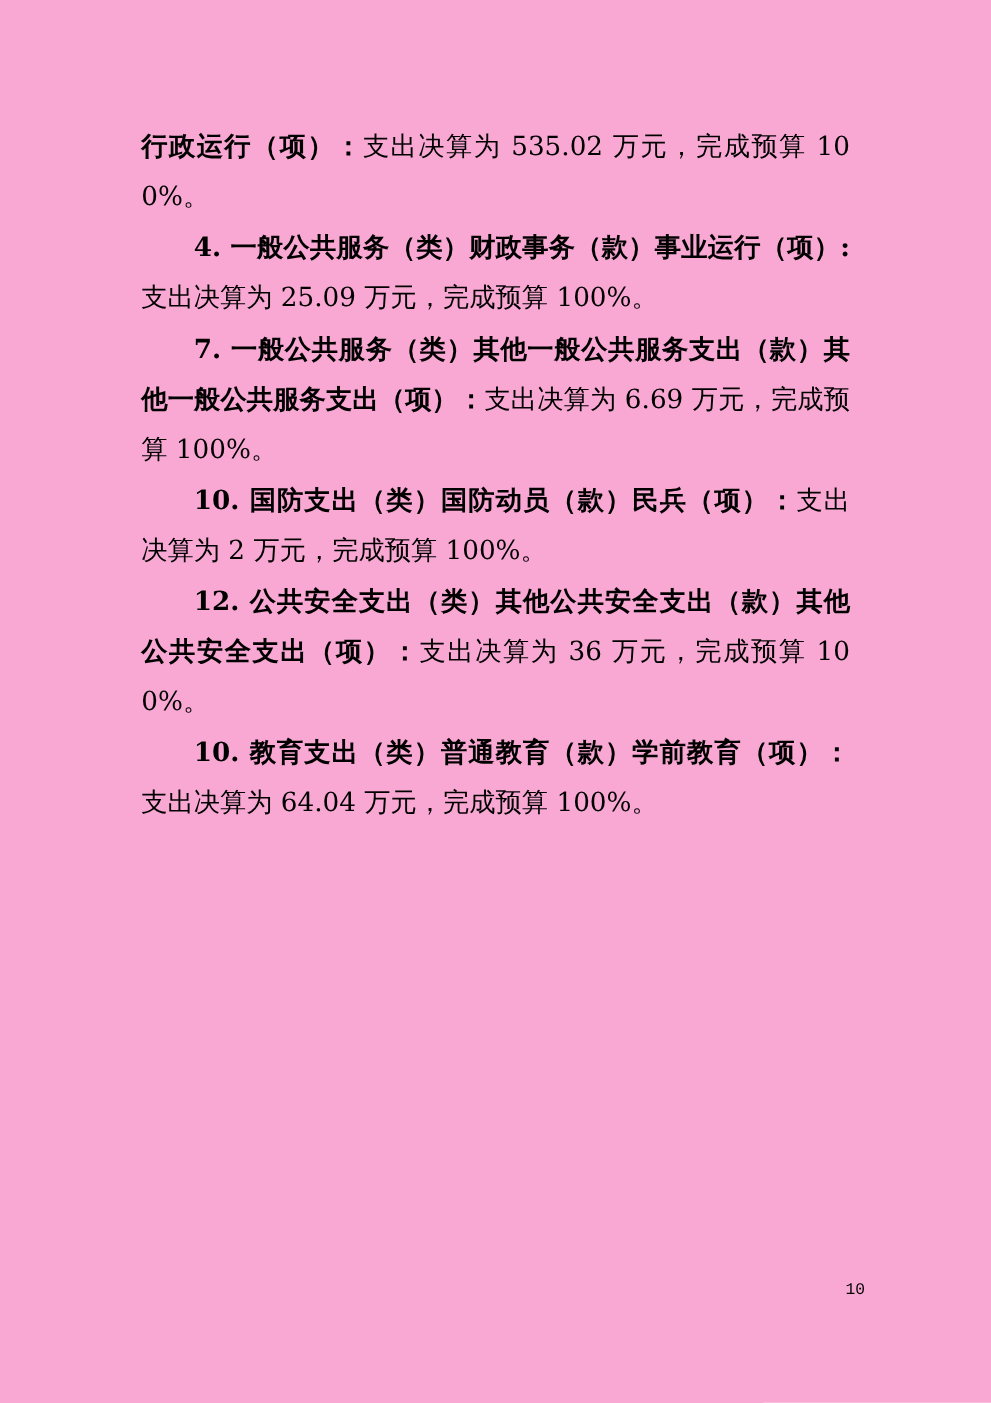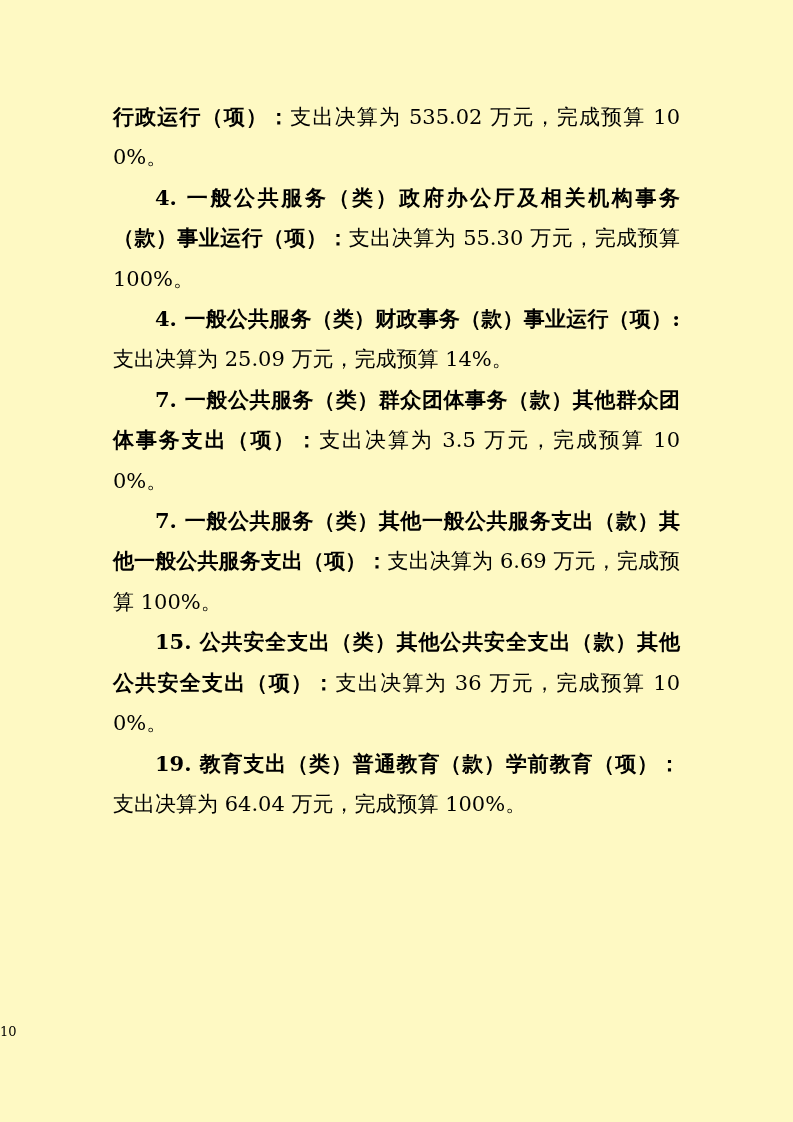--- a/index.html
+++ b/index.html
@@ -11,21 +11,21 @@
     height: 1122px;
     background: #ffffff;
     position: relative;
     overflow: hidden;
     font-family: "DejaVu Serif", "Liberation Serif", serif;
     color: #000000;
   }
   .page {
     position: absolute;
     inset: 0;
-    background: #fef9c3;
+    background: #f9a8d4;
     overflow: hidden;
   }
   .content {
     position: absolute;
     left: 113px;
     top: 97px;
     width: 567px;
   }
   .para {
     margin: 0;
@@ -44,33 +44,33 @@
     font-weight: 700;
   }
   .para span {
     font-weight: 400;
   }
   .footer {
     position: absolute;
     top: 1024px;
     left: 0;
     width: 692px;
-    text-align: left;
+    text-align: right;
     font-size: 13px;
     line-height: 16px;
     color: #000000;
+    font-family: Liberation Mono, monospace;
   }
 </style>
 </head>
 <body style="background: rgb(255, 255, 255); color: rgb(0, 0, 0);">
 
 <div class="page">
   <div class="content" id="paragraphs">
       <p class="para"><b>行政运行（项）：</b><span>支出决算为 535.02 万元，完成预算 100%。</span></p>
-      <p class="para indent"><b>4. 一般公共服务（类）政府办公厅及相关机构事务（款）事业运行（项）：</b><span>支出决算为 55.30 万元，完成预算 100%。</span></p>
-      <p class="para indent"><b>4. 一般公共服务（类）财政事务（款）事业运行（项）:</b><span>支出决算为 25.09 万元，完成预算 14%。</span></p>
-      <p class="para indent"><b>7. 一般公共服务（类）群众团体事务（款）其他群众团体事务支出（项）：</b><span>支出决算为 3.5 万元，完成预算 100%。</span></p>
+      <p class="para indent"><b>4. 一般公共服务（类）财政事务（款）事业运行（项）:</b><span>支出决算为 25.09 万元，完成预算 100%。</span></p>
       <p class="para indent"><b>7. 一般公共服务（类）其他一般公共服务支出（款）其他一般公共服务支出（项）：</b><span>支出决算为 6.69 万元，完成预算 100%。</span></p>
-      <p class="para indent"><b>15. 公共安全支出（类）其他公共安全支出（款）其他公共安全支出（项）：</b><span>支出决算为 36 万元，完成预算 100%。</span></p>
-      <p class="para indent"><b>19. 教育支出（类）普通教育（款）学前教育（项）：</b><span>支出决算为 64.04 万元，完成预算 100%。</span></p>
+      <p class="para indent"><b>10. 国防支出（类）国防动员（款）民兵（项）：</b><span>支出决算为 2 万元，完成预算 100%。</span></p>
+      <p class="para indent"><b>12. 公共安全支出（类）其他公共安全支出（款）其他公共安全支出（项）：</b><span>支出决算为 36 万元，完成预算 100%。</span></p>
+      <p class="para indent"><b>10. 教育支出（类）普通教育（款）学前教育（项）：</b><span>支出决算为 64.04 万元，完成预算 100%。</span></p>
     </div>
   <div class="footer">10</div>
 </div>
 
 </body></html>

